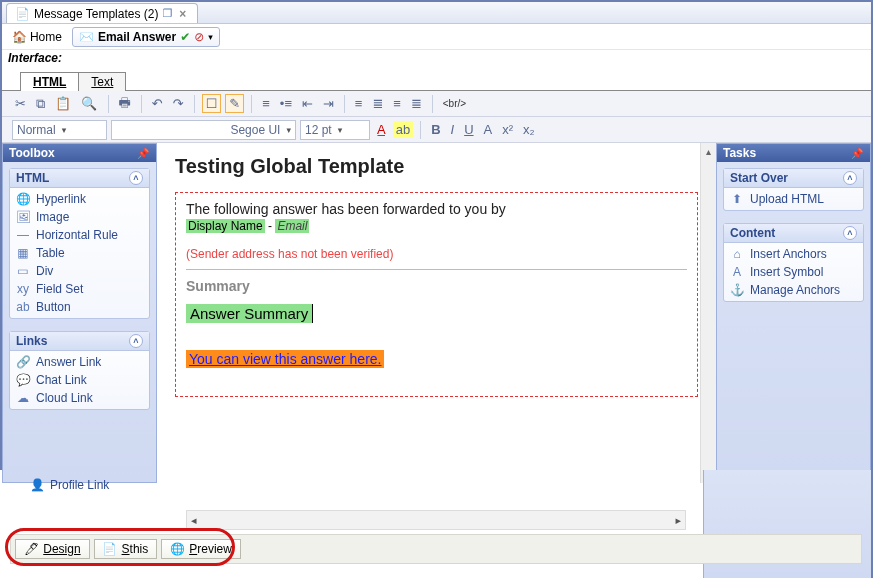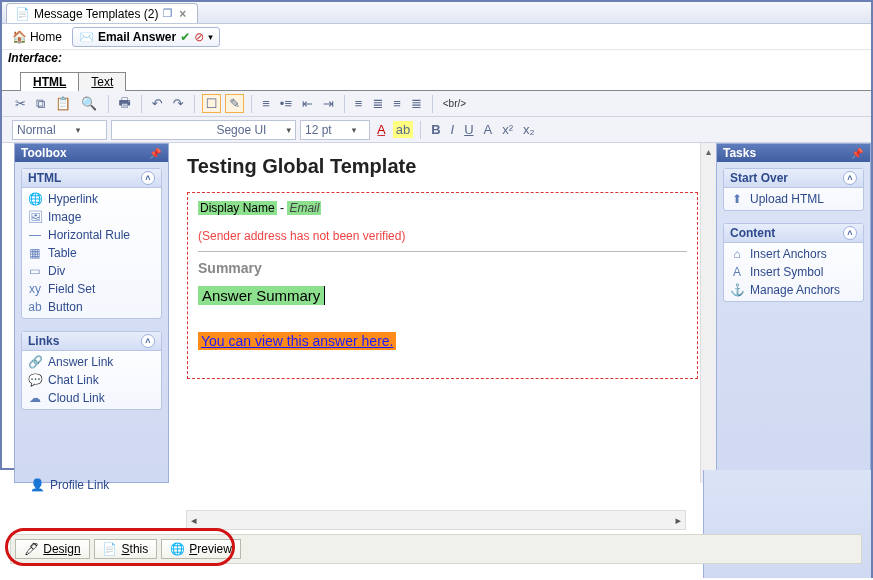--- a/index.html
+++ b/index.html
@@ -105,27 +105,26 @@
   }
   .rt-toolbar .sep { width:1px; height:18px; background:#c7cee0; margin:0 3px; }
   .rt-toolbar .btn, .rt-toolbar .lbl { padding:1px 3px; cursor:pointer; }
   .rt-toolbar select, .rt-toolbar .combo {
     border:1px solid #bcc4d8;
     background:#fff;
     height:20px;
     padding:0 4px;
     font-size:12px;
   }
-  .combo { display:inline-flex; align-items:center; gap:20px;}
+  .combo { display:inline-flex; align-items:center; gap:6px;}
   .combo .arrow{font-size:9px;color:#555;}
   
   .workarea{
     display:flex;
     height:340px;
-    padding-left:12px;
   }
   .panel {
     background: linear-gradient(#dbe3f6,#cfd9f1);
     border:1px solid #9db0dd;
     display:flex;
     flex-direction:column;
   }
   .panel-title {
     background: linear-gradient(#5f7dbd,#3f5da0);
     color:#fff;
@@ -380,20 +379,21 @@
               <span class="ic">☁</span>
               <span>Cloud Link</span>
             </div>
         </div>
       </div>
     </div>
 
     <div class="editor-col">
       <div class="editor-heading">Testing Global Template</div>
       <div class="dashed-box">
+        <div class="line1">The following answer has been forwarded to you by</div>
         <div>
           <span class="hl-green">Display Name</span><span> - </span><span class="hl-green small-ital" style="font-size:12px;margin-top:16px;">Email</span>
         </div>
         <div class="verify">(Sender address has not been verified)</div>
         <hr class="hr-thin">
         <div class="summary-label">Summary</div>
         <span class="ans-sum">Answer Summary</span>
         <div><a class="orange-link">You can view this answer here.</a></div>
         <div style="height:20px;"></div>
       </div>

